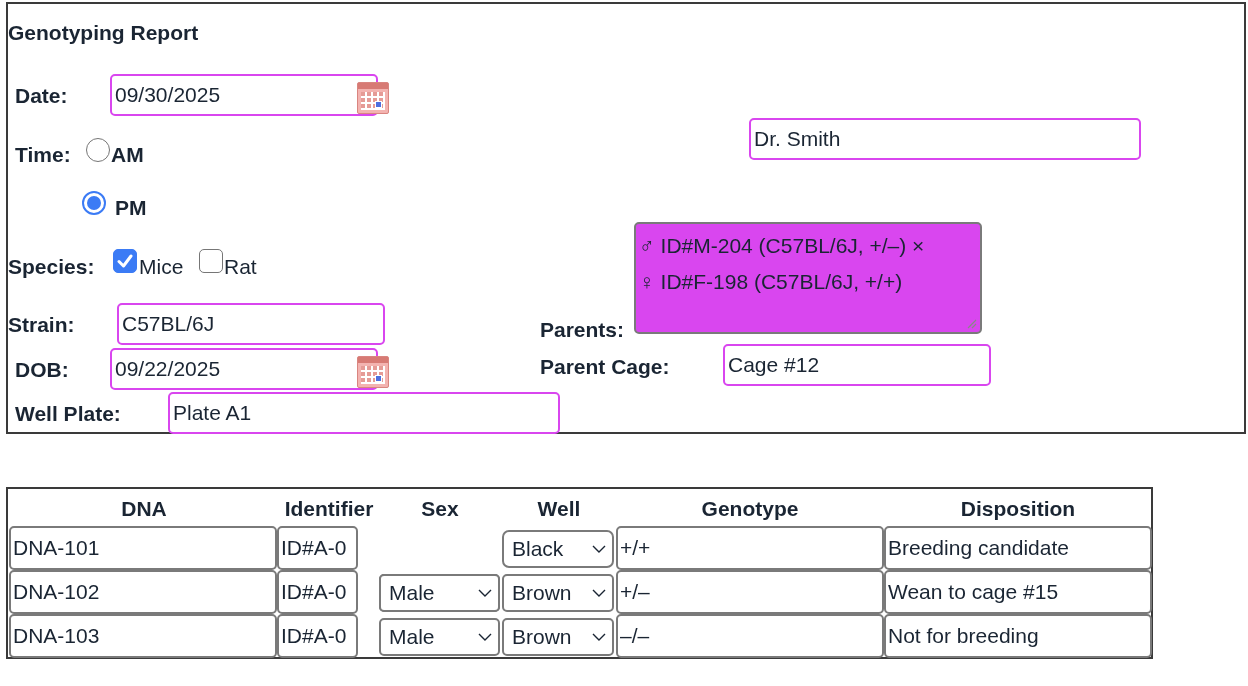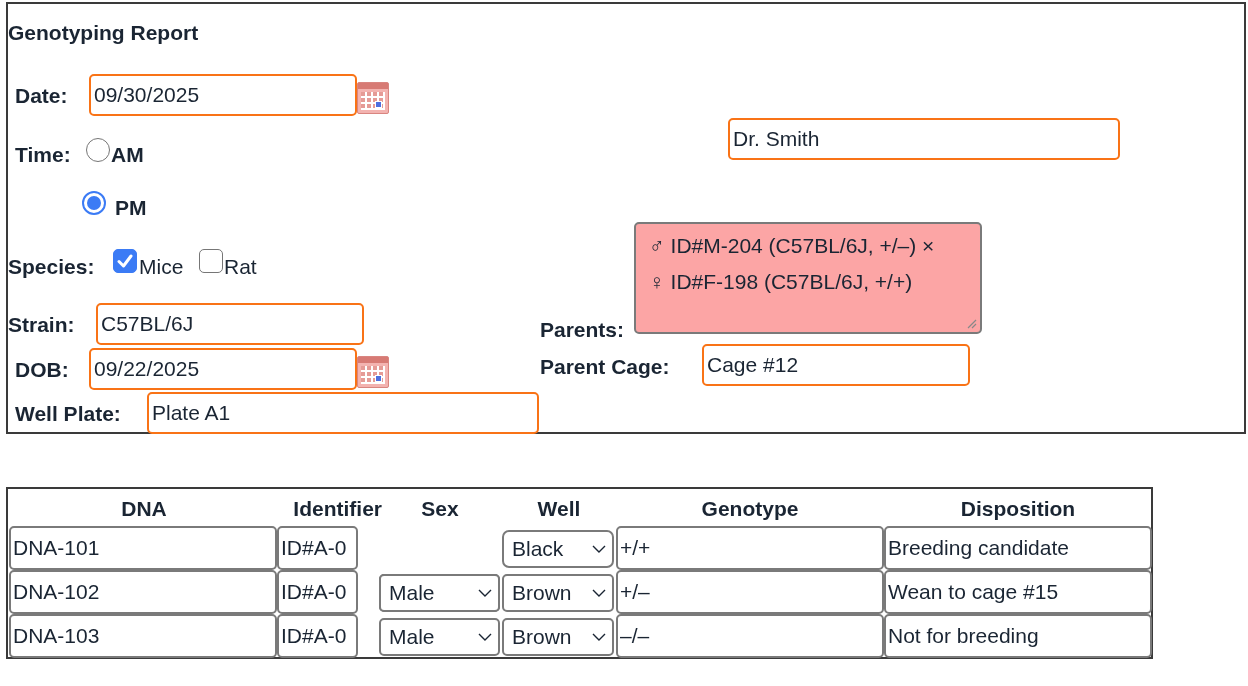--- a/index.html
+++ b/index.html
@@ -15,24 +15,24 @@
     background: #fff;
   }
   .title {
     position: absolute; left: 0; width: 100%; top: 17px;
     font-weight: bold; font-size: 21px; color: #1a2533;
   }
   .lbl { position: absolute; font-weight: bold; font-size: 21px; color: #1a2533; white-space: nowrap; }
   .txt { position: absolute; font-size: 21px; color: #1a2533; white-space: nowrap; }
   .input {
     position: absolute; height: 42px;
-    border: 2px solid #f97316; border-radius: 5px; background: #fff;
+    border: 2px solid #d946ef; border-radius: 5px; background: #fff;
     font-family: "Liberation Sans", "DejaVu Sans", sans-serif;
     font-size: 21px; color: #1a2533; padding: 0 3px; line-height: 38px;
-    white-space: nowrap; overflow: hidden;
+    white-space: nowrap; overflow: hidden; margin-left: 21px;
   }
   .cal {
     position: absolute; width: 32px; height: 32px;
     background: #f3b3b0; border: 1px solid #d98580; border-radius: 2px;
   }
   .cal .top { position: absolute; left: 0; top: 0; right: 0; height: 6px; background: #d77a74; }
   .cal .grid {
     position: absolute; left: 3px; top: 9px; right: 3px; bottom: 3px;
     background-image:
       linear-gradient(to right, transparent 60%, #fff 60%),
@@ -51,22 +51,22 @@
     border-radius: 50%; background: #3b7bf5;
   }
   .chk {
     position: absolute; width: 24px; height: 24px; border-radius: 5px;
     border: 1.5px solid #767676; background: #fff;
   }
   .chk.on { background: #3b7bf5; border-color: #3b7bf5; }
   .chk.on svg { position: absolute; left: 2px; top: 2px; }
   .textarea {
     position: absolute; left: 634px; top: 222px; width: 348px; height: 112px;
-    border: 2px solid #7a7a7a; border-radius: 5px; background: #fca5a5;
-    font-size: 21px; color: #1a2533; padding: 4px 13px; line-height: 36px;
+    border: 2px solid #7a7a7a; border-radius: 5px; background: #d946ef;
+    font-size: 21px; color: #1a2533; padding: 4px 3px; line-height: 36px;
     white-space: nowrap; overflow: hidden;
   }
   .resize { position: absolute; right: 3px; bottom: 3px; }
 
   .tbl {
     position: absolute; left: 6px; top: 487px; width: 1147px; height: 172px;
     border: 2px solid #3a3a3a; background: #fff;
   }
   .th { position: absolute; top: 8px; font-weight: bold; font-size: 21px; text-align: center; color: #1a2533; }
   .cell {
@@ -138,21 +138,21 @@
   <svg class="resize" width="12" height="12" viewBox="0 0 12 12">
     <path d="M11 3 L3 11 M11 7 L7 11" stroke="#888" stroke-width="1.2"></path>
   </svg>
 </div>
 
 <div class="lbl" style="left:540px;top:355px;">Parent Cage:</div>
 <div class="input" style="left:702px;top:344px;width:268px;">Cage #12</div>
 
 <div class="tbl">
   <div class="th" style="left:2px;width:268px;">DNA</div>
-  <div class="th" style="left:268px;width:106px;text-align:right;">Identifier</div>
+  <div class="th" style="left:268px;width:106px;">Identifier</div>
   <div class="th" style="left:372px;width:120px;">Sex</div>
   <div class="th" style="left:494px;width:114px;">Well</div>
   <div class="th" style="left:608px;width:268px;">Genotype</div>
   <div class="th" style="left:876px;width:268px;">Disposition</div>
 
   <div>
     <div class="cell" style="left:1px;top:37px;width:268px;">DNA-101</div>
     <div class="cell" style="left:269px;top:37px;width:81px;">ID#A-0</div>
     <div class="select" style="left:371px;top:41px;width:121px;margin-top:44px;">
       <span>Female</span>

